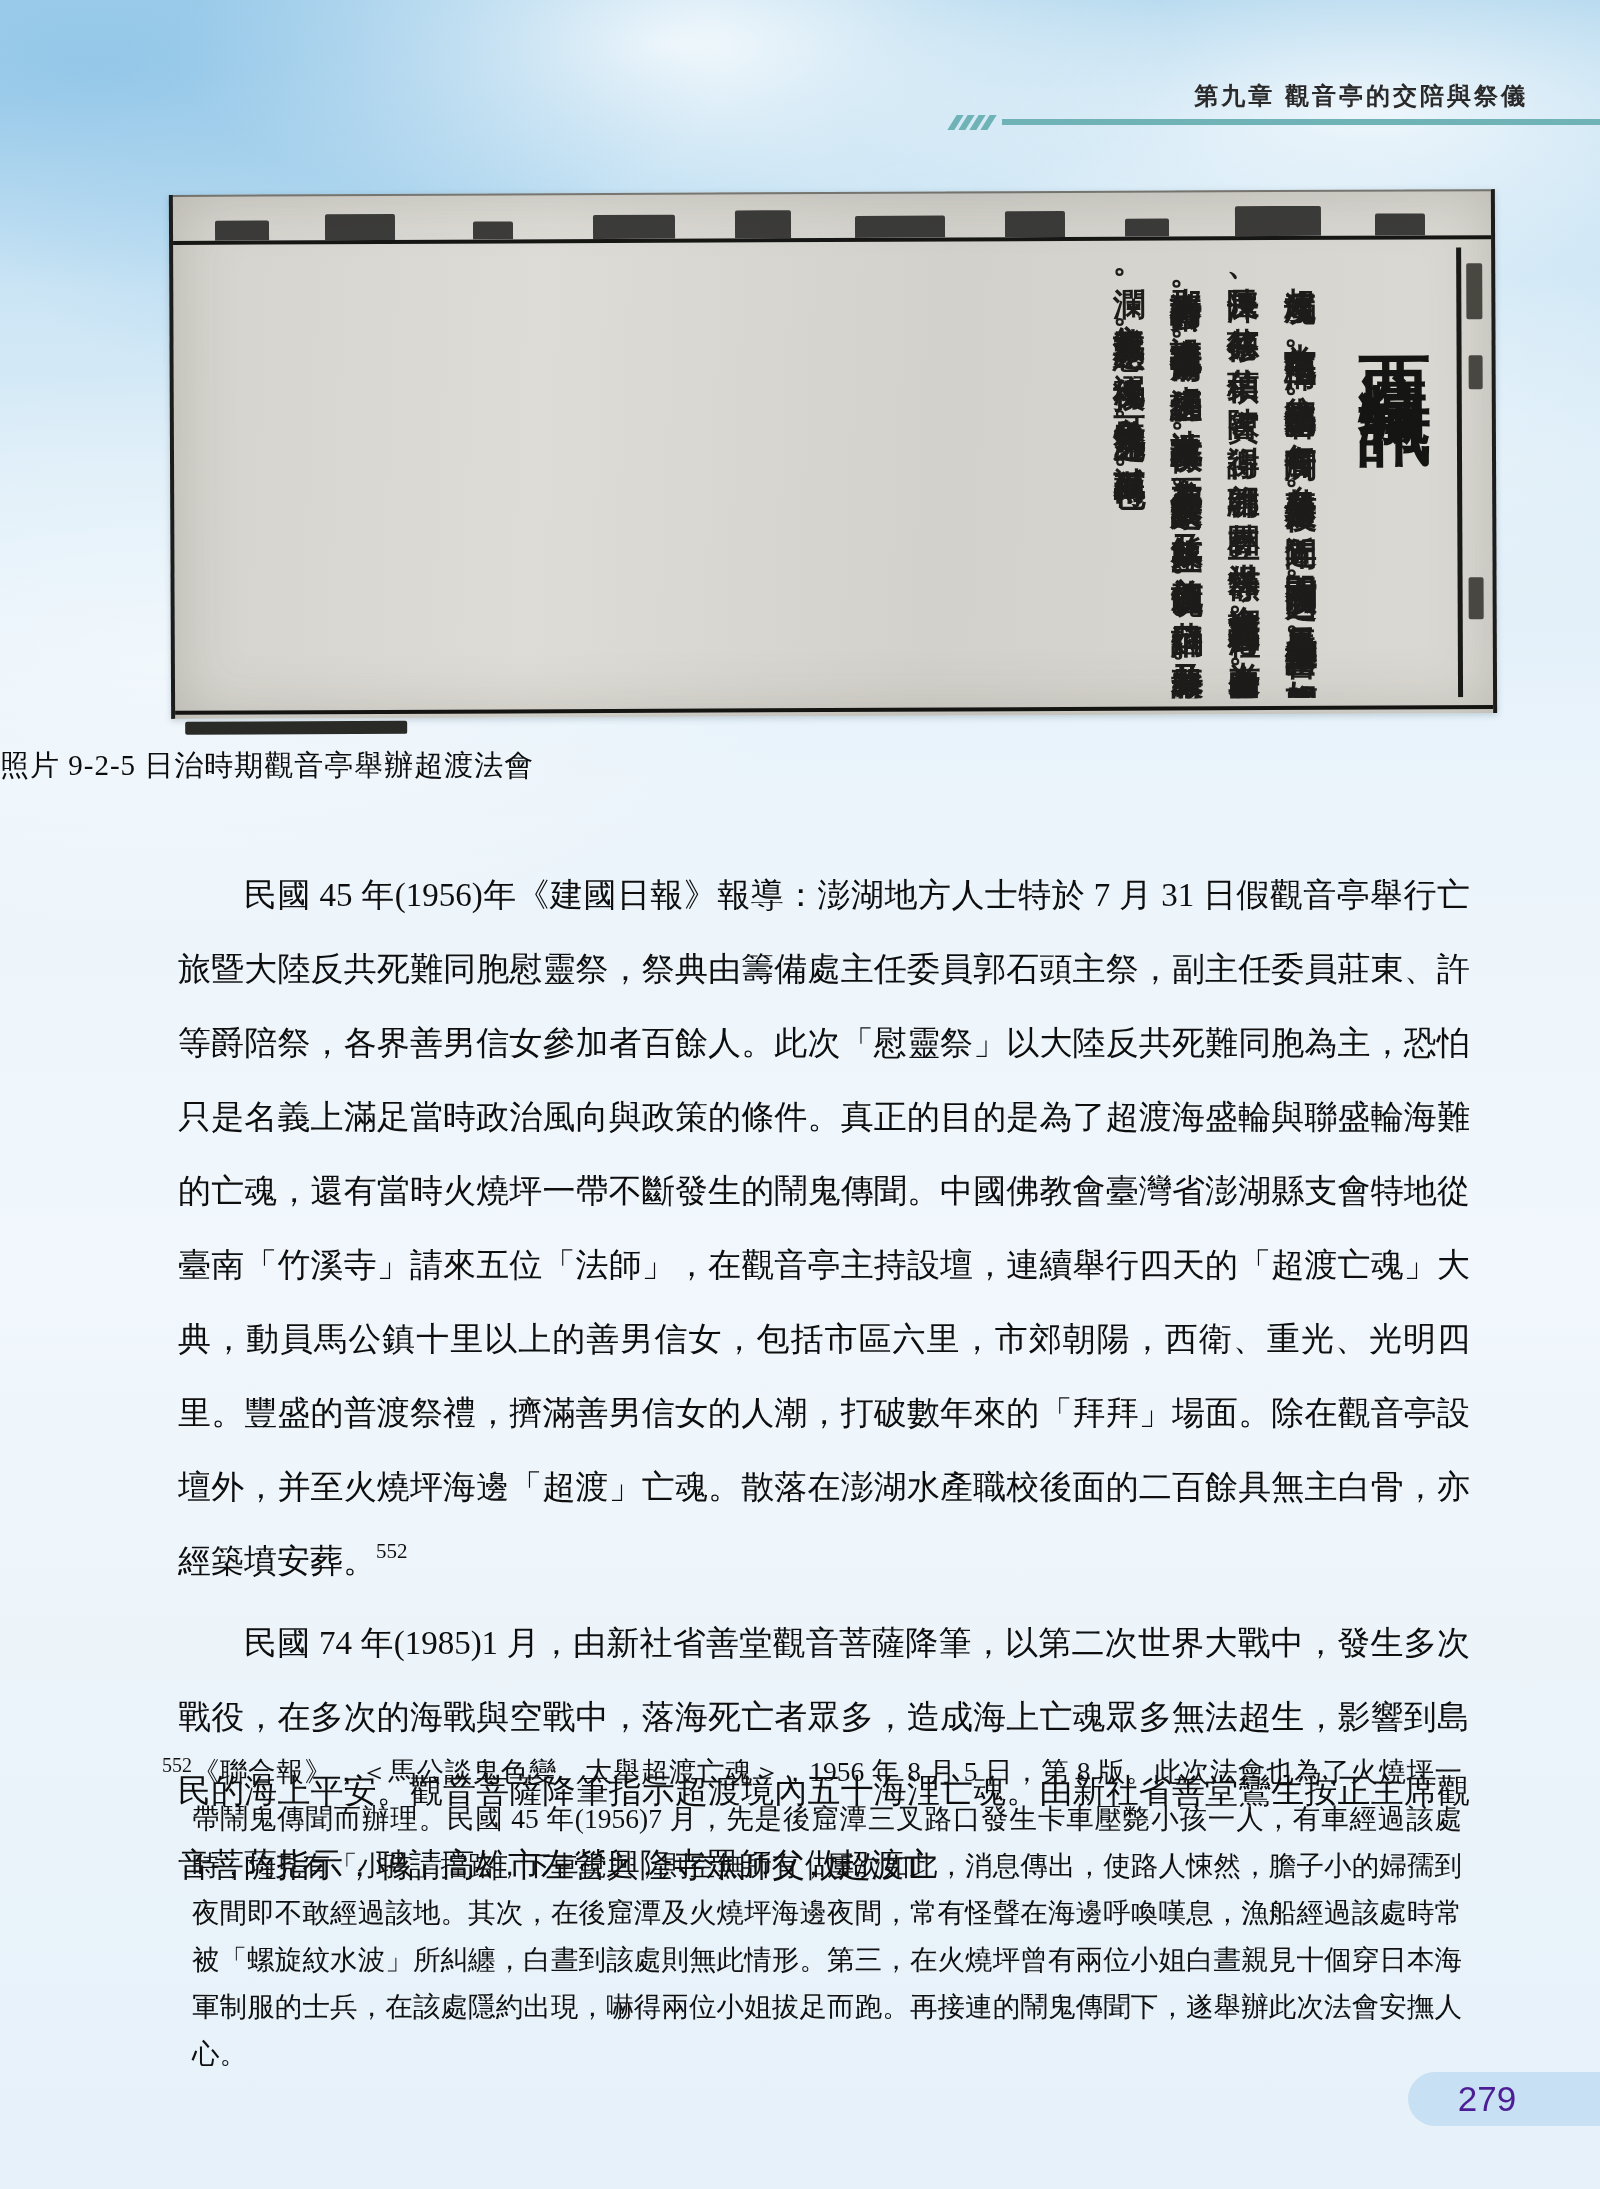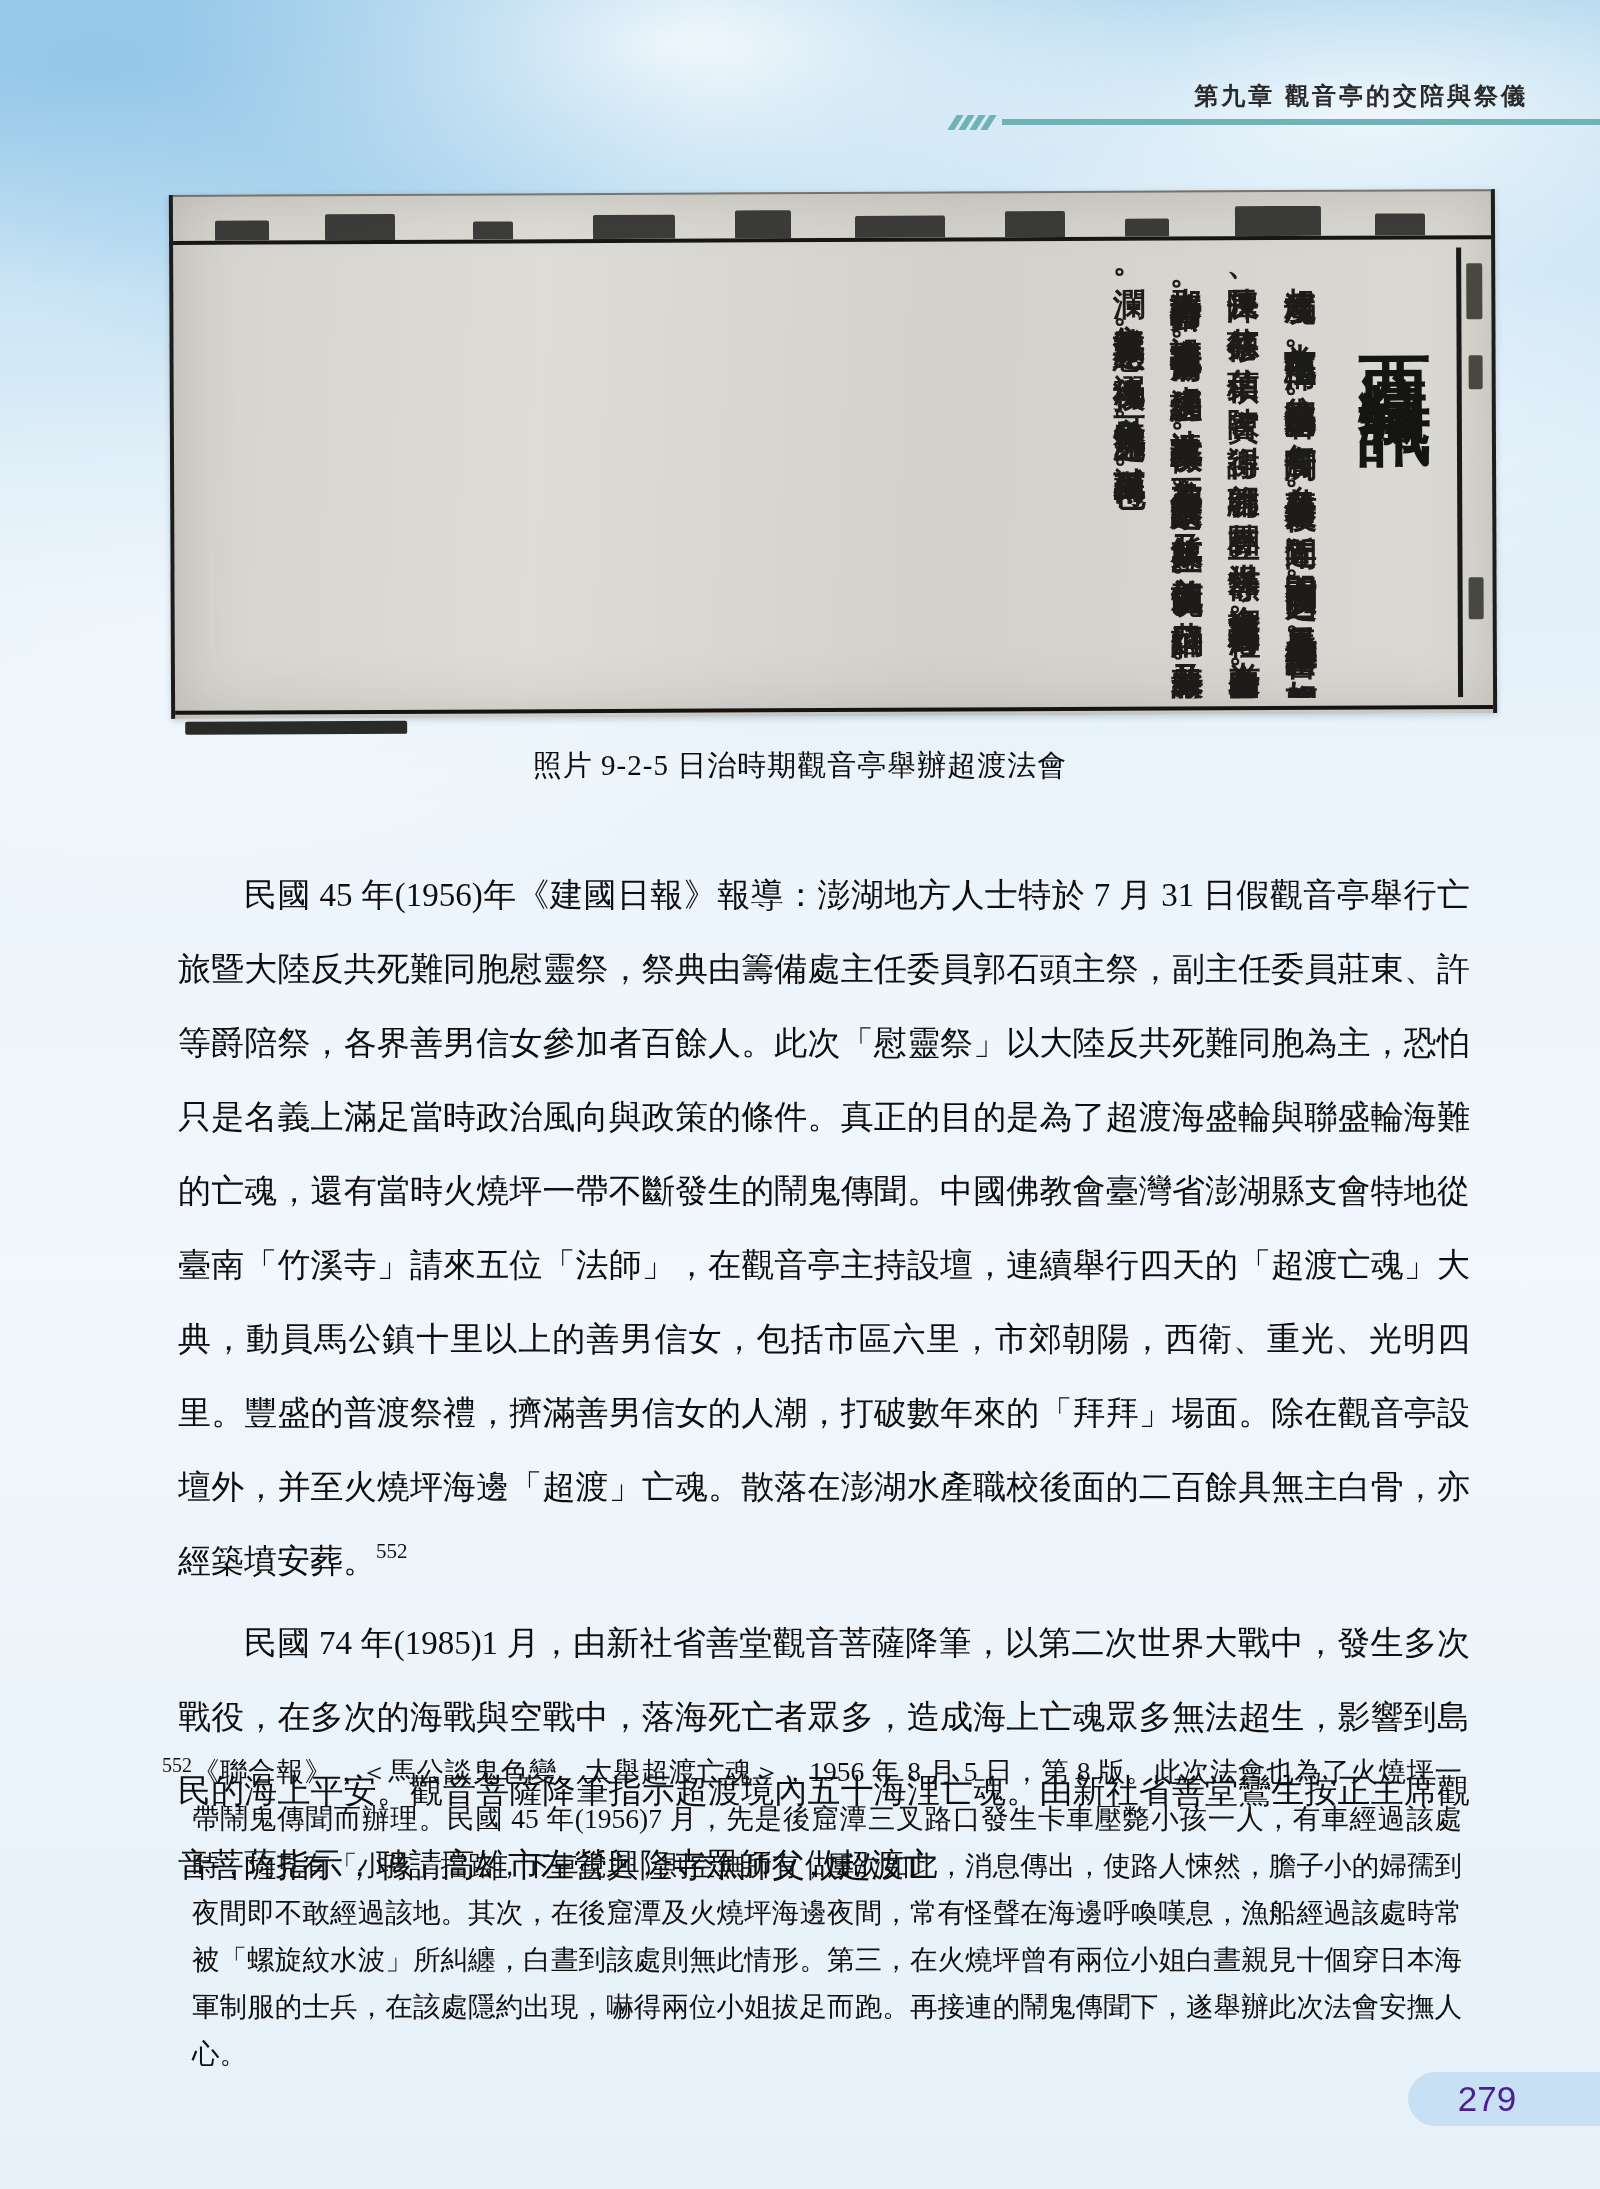--- a/index.html
+++ b/index.html
@@ -78,21 +78,21 @@
   }
   .np-subhead{margin-inline-end:48px;}
   .np-frag-bottom{
     position:absolute;left:10px;bottom:-16px;width:222px;height:13px;
     background:#2a2a27;border-radius:2px;
   }
 
   
   .photo-caption{
     position:absolute;top:746px;left:0;width:100%;
-    text-align:center;font-size:29px;color:#0d0d0d;letter-spacing:1px;
+    text-align:left;font-size:29px;color:#0d0d0d;letter-spacing:1px;
   }
 
   
   .body-text{
     position:absolute;left:170px;top:850px;width:1308px;
     font-size:33px;line-height:74px;color:#0e0e0e;
     text-align:justify;
   }
   .body-text p{margin:8px;text-indent:2em;}
   .body-text sup{font-size:21px;line-height:0;vertical-align:14px;}

